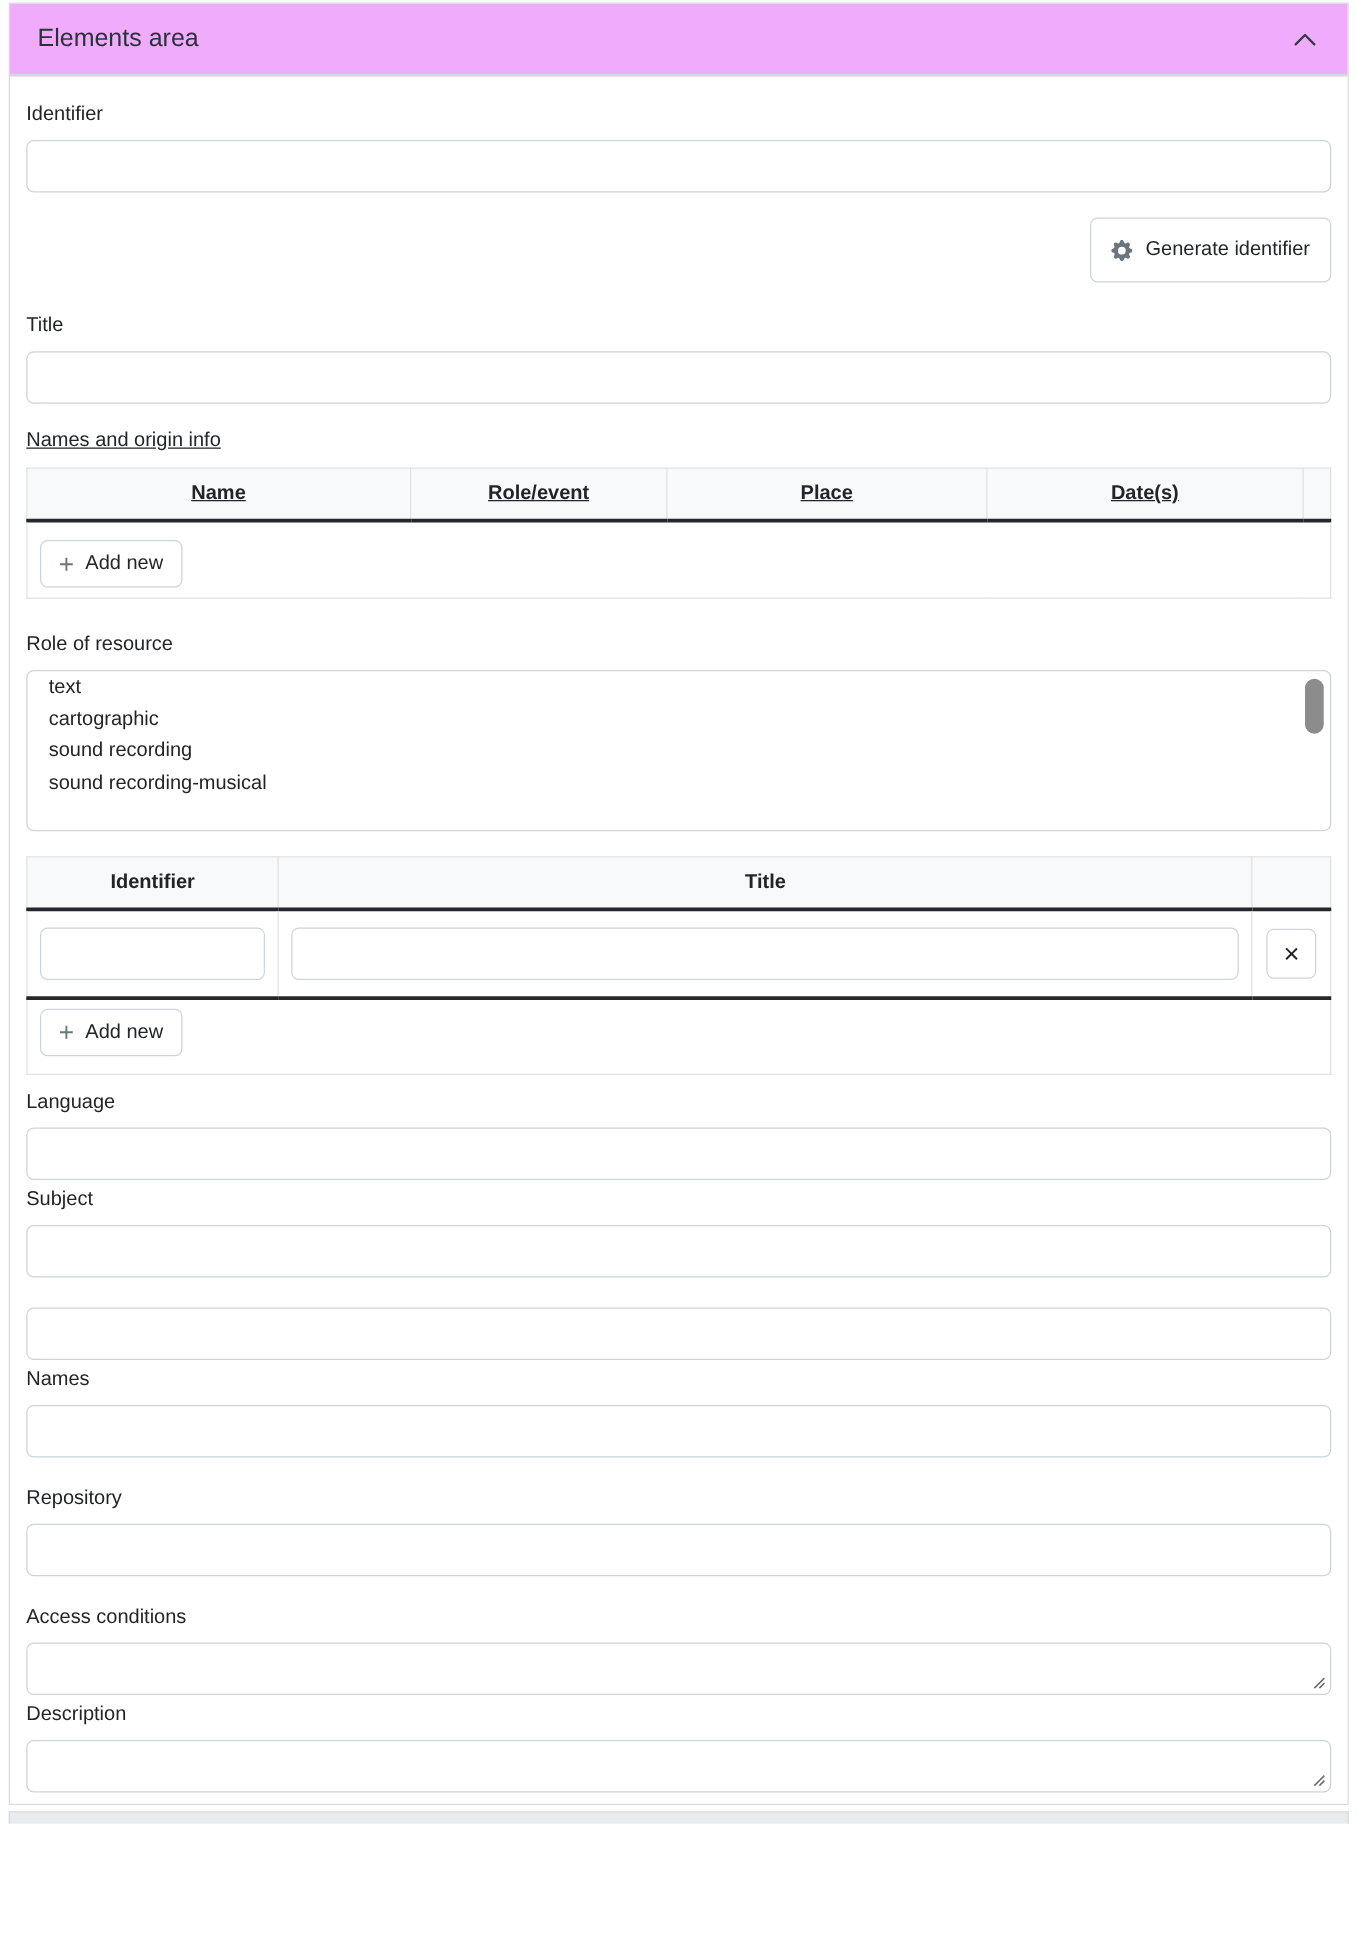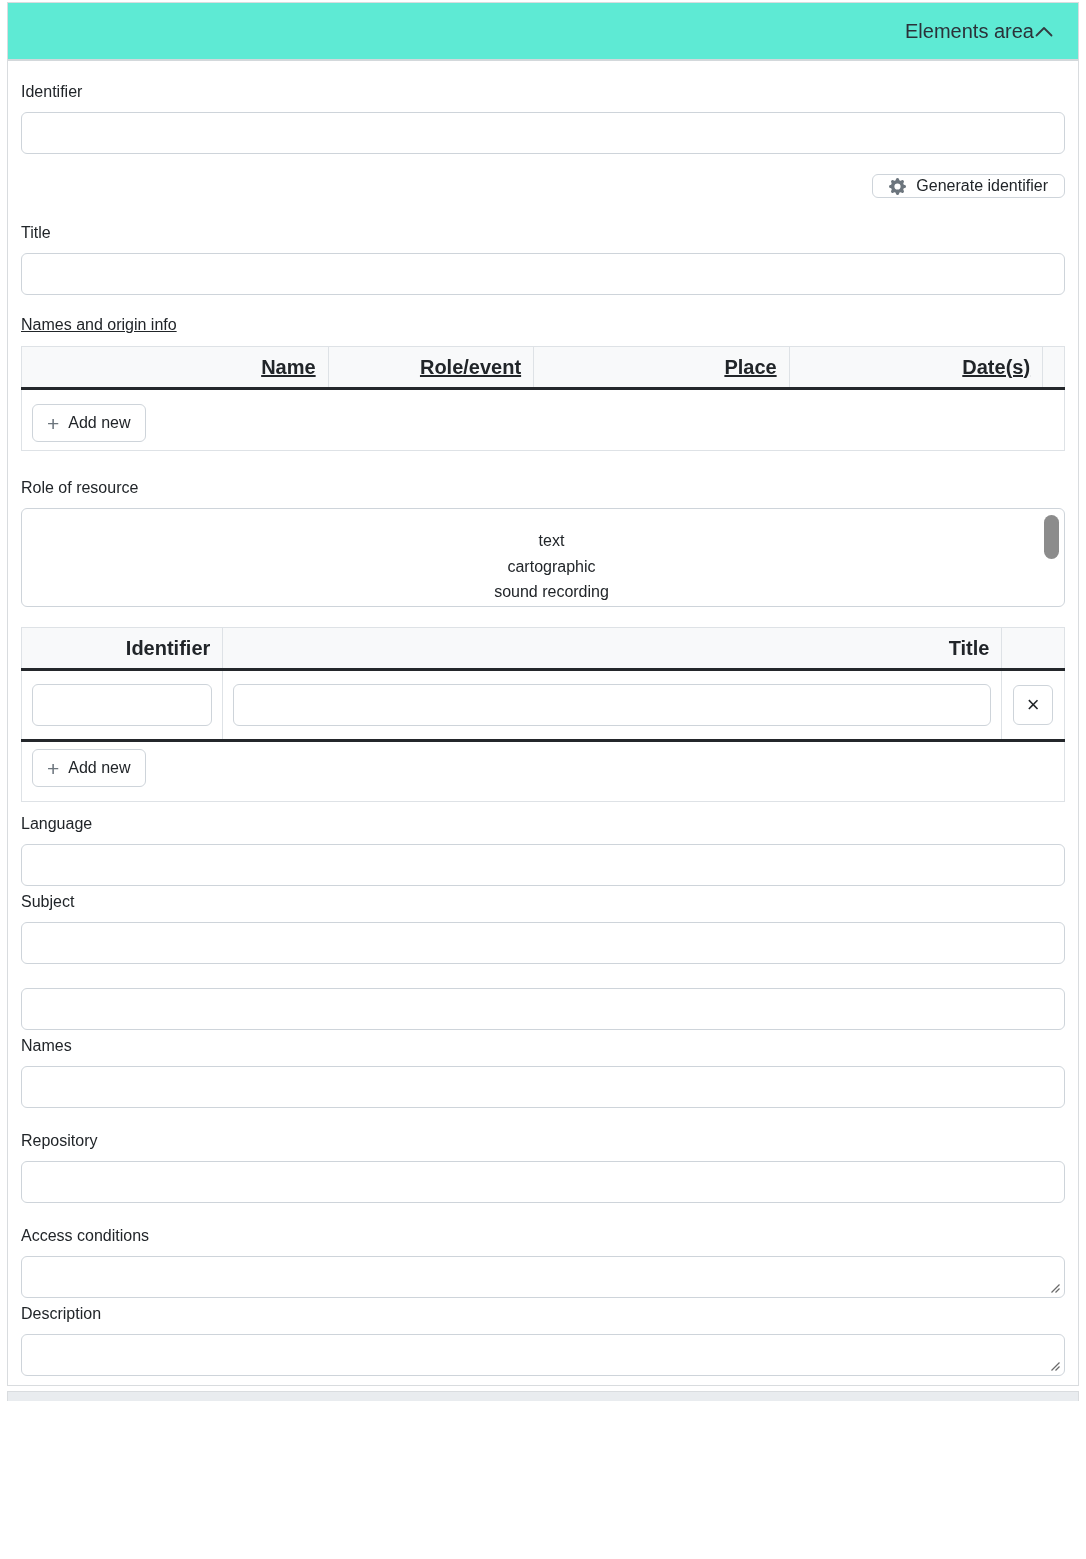--- a/index.html
+++ b/index.html
@@ -12,24 +12,24 @@
     width:1086px; height:1559px;
     padding:2px 7px 0 7px;
     overflow:hidden;
     background:#fff;
   }
   .card {
     border:1px solid #d9dcdf;
     background:#fff;
   }
   .card-header {
-    background:#5eead4;
+    background:#f0abfc;
     border-bottom:2px solid #d3d8db;
     height:58px;
-    display:flex; align-items:center; justify-content:flex-end;
+    display:flex; align-items:center; justify-content:space-between;
     padding:0 24px 0 22px;
     cursor:pointer;
   }
   .card-title {
     font-size:20px; font-weight:400; margin:0; color:#2b3139;
   }
   .chev { display:inline-flex; align-items:center; cursor:pointer; }
   .card-body { padding:22px 13px 9px 13px; }
 
   .group { margin-bottom:7px; }
@@ -49,59 +49,59 @@
     font-family:inherit; background:#fff; outline:none;
   }
   .text-area { resize:none; overflow:hidden; }
   .textarea-wrap { position:relative; }
   .grip { position:absolute; right:5px; bottom:5px; pointer-events:none; line-height:0; }
 
   .btn-row { display:flex; justify-content:flex-end; margin-top:20px; }
   .btn {
     display:inline-flex; align-items:center; gap:10px;
     background:#fff; border:1px solid #ced4da; border-radius:6px;
-    height:24px; padding:0 16px; font-size:16px; color:#212529;
+    height:52px; padding:0 16px; font-size:16px; color:#212529;
     font-family:inherit; cursor:pointer;
   }
   .btn .plus { color:#6c757d; font-size:21px; font-weight:400; line-height:1; }
   .btn-add { height:38px; padding:0 14px; gap:9px; }
 
   table.grid-table {
     width:100%; border-collapse:collapse; table-layout:fixed;
     border:1px solid #dee2e6;
   }
   table.grid-table thead th {
     background:#f8f9fa;
     border:1px solid #dee2e6;
     border-bottom:3px solid #24272b;
-    height:42px; text-align:right; vertical-align:middle;
-    padding:0 12px; font-size:20px; font-weight:700; color:#212529;
+    height:42px; text-align:center; vertical-align:middle;
+    padding:0 12px; font-size:16px; font-weight:700; color:#212529;
   }
   td.table-foot { padding:14px 10px 8px 10px; background:#fff; }
   .child-table td.table-foot { padding:7px 10px 14px 10px; }
 
   .child-table td.data-cell {
     padding:13px 10px;
     border-right:1px solid #dee2e6;
     border-bottom:3px solid #24272b;
     vertical-align:middle; background:#fff;
   }
   .child-table td.data-cell:last-child { border-right:none; text-align:center; padding:13px 0; }
   .remove-btn {
     width:40px; height:40px;
     border:1px solid #ced4da; border-radius:6px; background:#fff;
     font-size:22px; line-height:1; color:#1f2327;
     display:inline-flex; align-items:center; justify-content:center;
     cursor:pointer; font-family:inherit;
   }
 
   .listbox {
-    position:relative; height:99px; overflow:hidden;
+    position:relative; height:129px; overflow:hidden;
     border:1px solid #ced4da; border-radius:6px;
-    padding-top:19px; background:#fff;text-align:center;
+    padding-top:0; background:#fff;
   }
   .listbox .opt {
     height:25.6px; line-height:25.6px;
     padding-left:17px; font-size:16px; color:#212529; cursor:default;
   }
   .scroll-thumb {
     position:absolute; top:6px; right:5px;
     width:15px; height:44px; border-radius:8px;
     background:#8c8c8c;
   }

